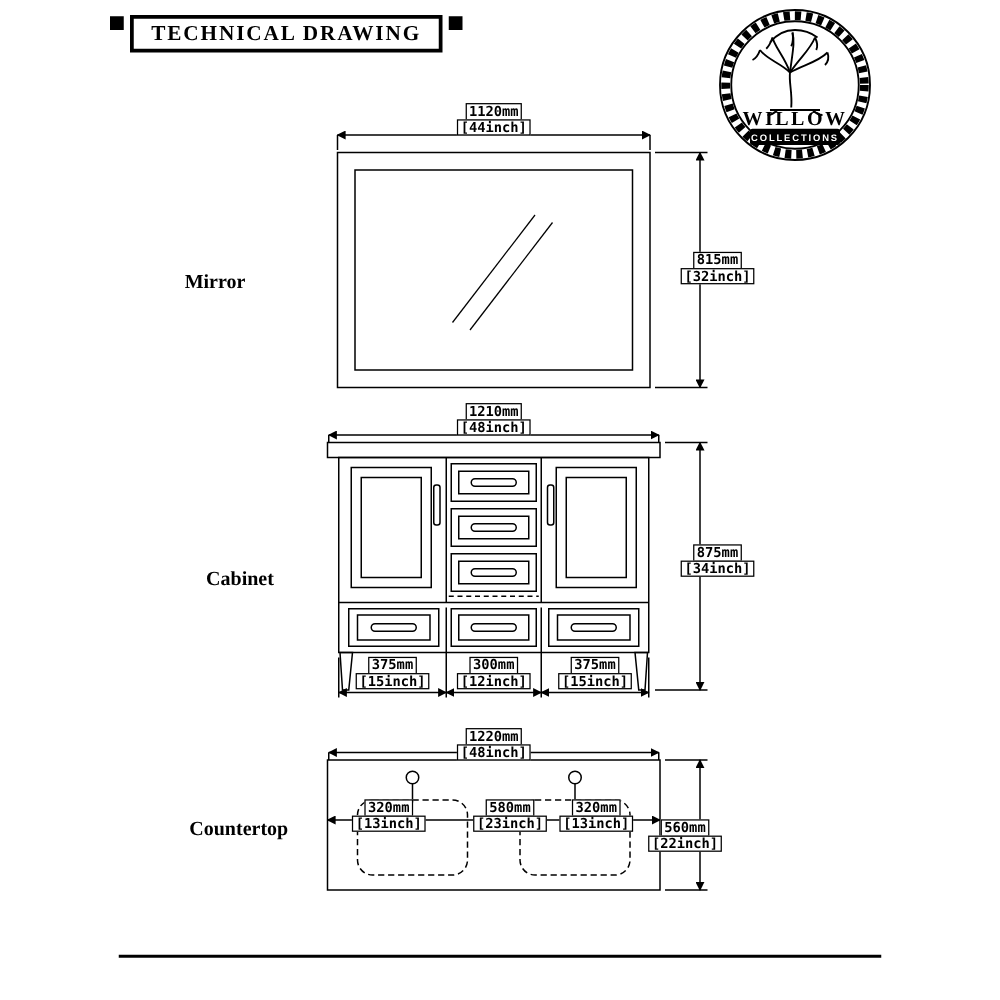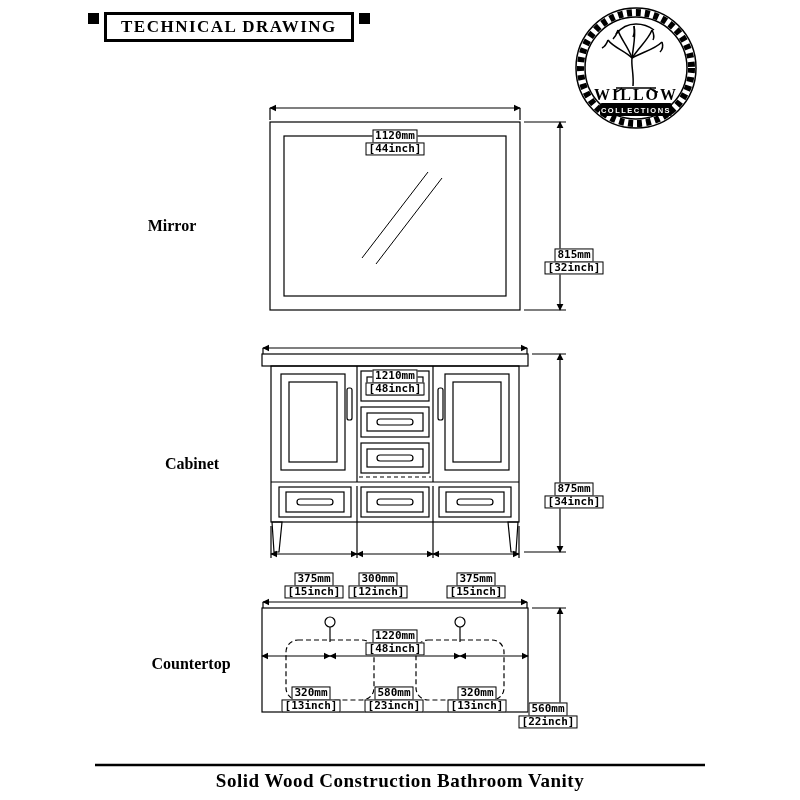--- a/index.html
+++ b/index.html
@@ -13,21 +13,21 @@
   .header .sq { width: 11px; height: 11px; background: #000; margin-top: 1px; }
   .title-box {
     border: 3px solid #000; padding: 2px 14px;
     font-weight: bold; font-size: 17px; letter-spacing: 1.5px; white-space: nowrap;
   }
   .sec-label { position: absolute; transform: translate(-50%,-50%); font-weight: bold; font-size: 16px; white-space: nowrap; }
   .dim {
     position: absolute; transform: translate(-50%,-50%);
     display: flex; flex-direction: column; align-items: center;
     font-family: "DejaVu Sans Mono", monospace; font-size: 11px; font-weight: bold;
-    line-height: 1.05; text-align: center; z-index: 3; margin-top: 47px;
+    line-height: 1.05; text-align: center; z-index: 3;
   }
   .dim span { background: #fff; border: 1px solid #000; padding: 0 2px; margin-top: -1px; white-space: nowrap; }
   .footer-title {
     position: absolute; left: 400px; top: 781px; transform: translate(-50%,-50%);
     font-weight: bold; font-size: 19px; letter-spacing: 0.5px; white-space: nowrap;
   }
   svg.layer { position: absolute; left: 0; top: 0; }
   svg.logo { position: absolute; left: 566px; top: 4px; }
 </style>
 </head>
@@ -186,45 +186,44 @@
     <span>[48inch]</span>
   </div>
   <div class="dim" style="left:574px; top:449px">
     <span>875mm</span>
     <span>[34inch]</span>
   </div>
   <div class="dim" style="left:314px; top:539px">
     <span>375mm</span>
     <span>[15inch]</span>
   </div>
-  <div class="dim" style="left:378px; top:539px">
+  <div class="dim" style="left:395px; top:539px">
     <span>300mm</span>
     <span>[12inch]</span>
   </div>
   <div class="dim" style="left:476px; top:539px">
     <span>375mm</span>
     <span>[15inch]</span>
   </div>
 
   <div class="dim" style="left:395px; top:596px">
     <span>1220mm</span>
     <span>[48inch]</span>
   </div>
   <div class="dim" style="left:548px; top:669px">
     <span>560mm</span>
     <span>[22inch]</span>
   </div>
   <div class="dim" style="left:311px; top:653px">
     <span>320mm</span>
     <span>[13inch]</span>
   </div>
-  <div class="dim" style="left:394px; top:653px">
+  <div class="dim" style="left:408px; top:653px">
     <span>580mm</span>
     <span>[23inch]</span>
   </div>
   <div class="dim" style="left:477px; top:653px">
     <span>320mm</span>
     <span>[13inch]</span>
   </div>
 
-  <div class="footer-title">Solid Wood Construction Bathroom Vanity</div>
 
 </div>
 
 </body></html>

